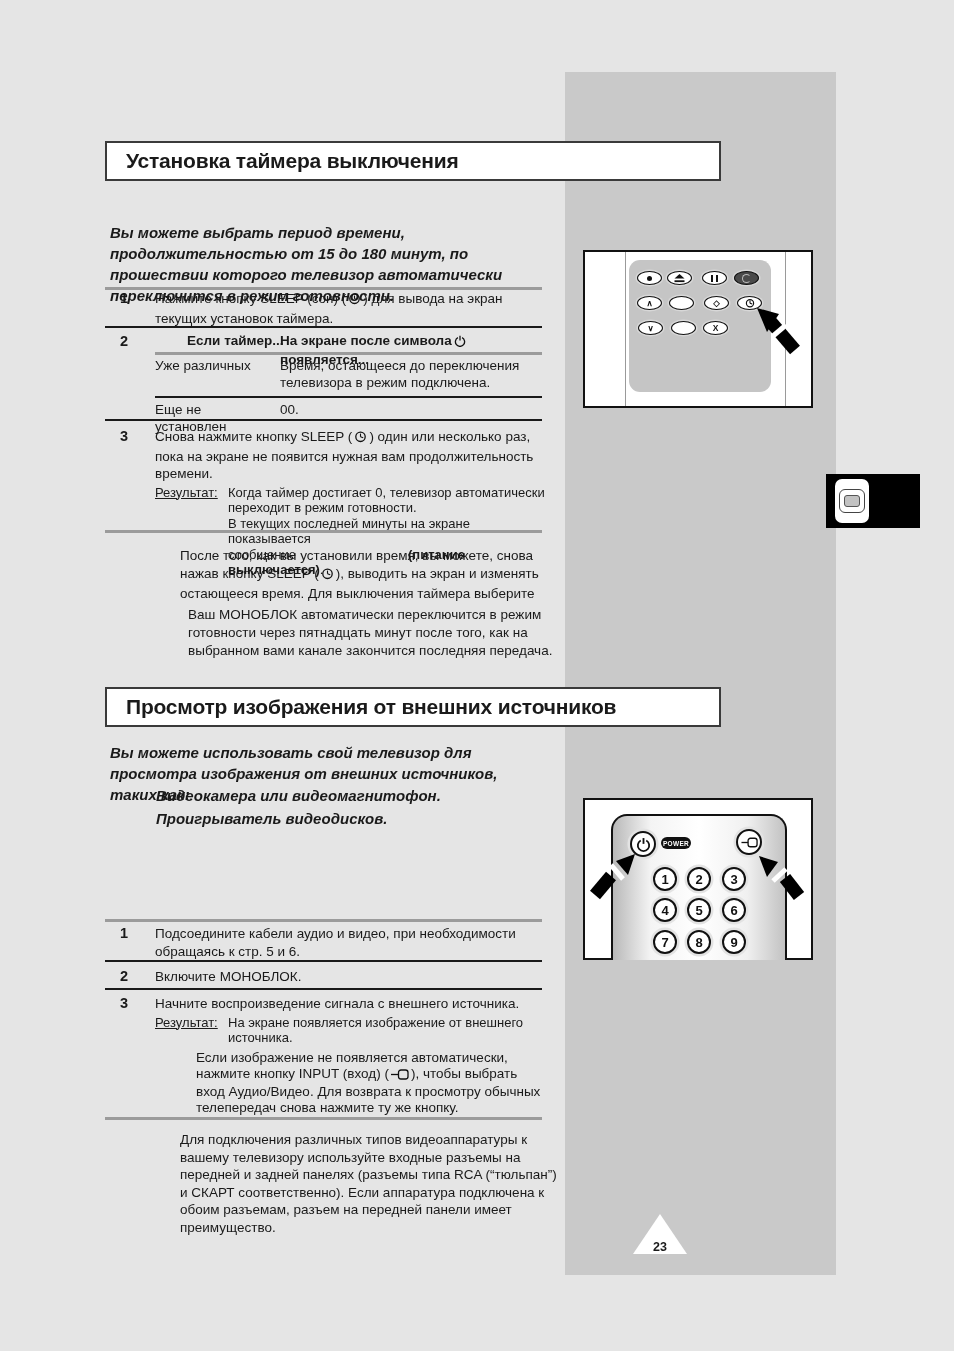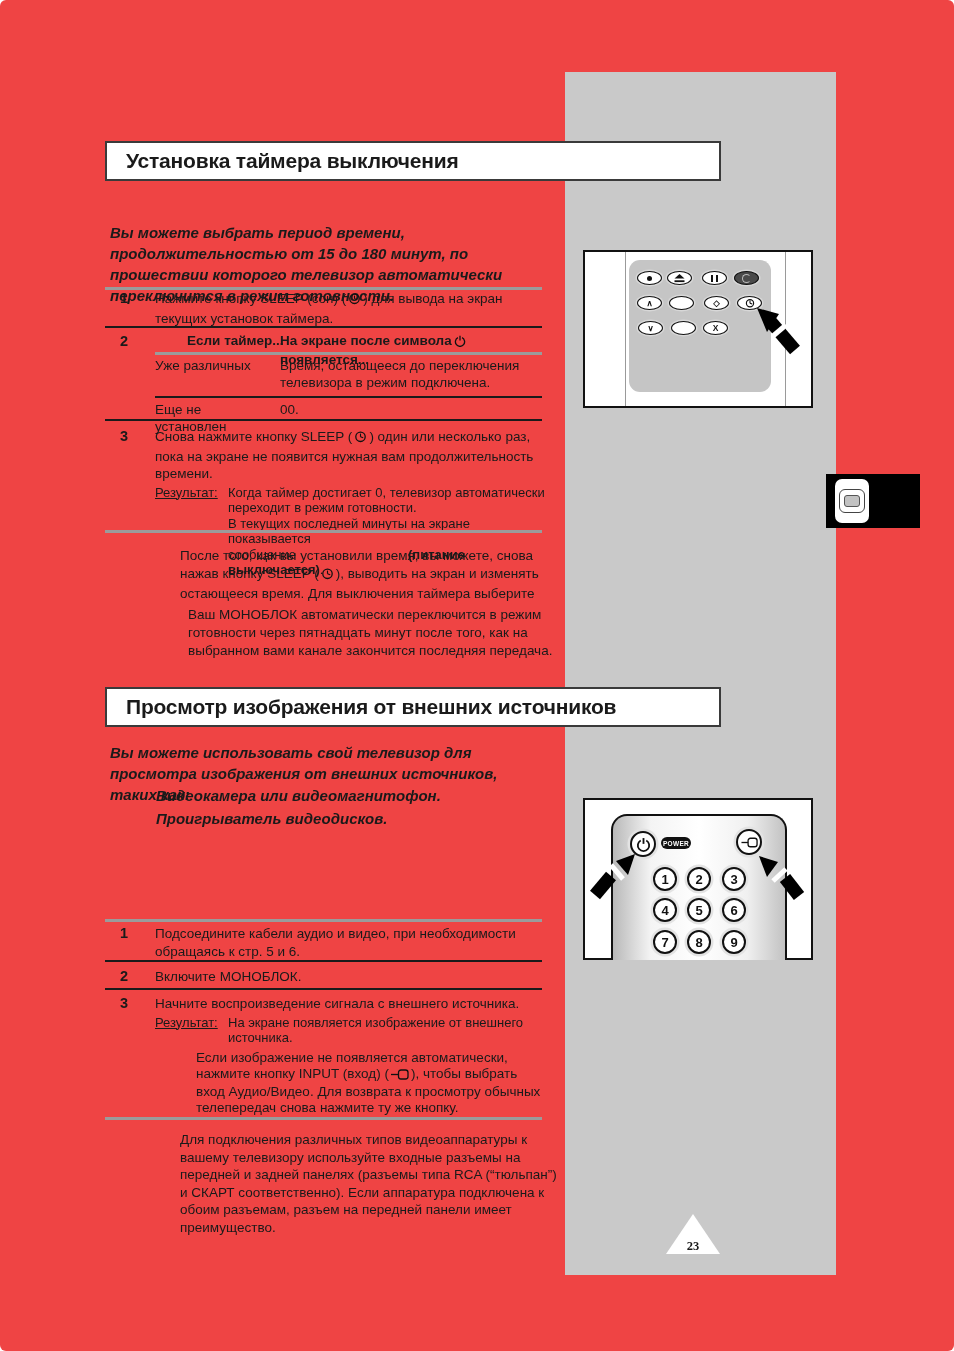--- a/index.html
+++ b/index.html
@@ -1,19 +1,19 @@
 <!DOCTYPE html>
 <html><head>
 <meta charset="utf-8">
 <style>
   * { margin:0; padding:0; box-sizing:border-box; }
   html,body { background:#fff; }
   .page {
-    position:relative; width:954px; height:1351px; background:#ef4444;
-    font-family:"Liberation Sans", sans-serif; color:#1a1a1a; overflow:hidden;border-radius:6px;
+    position:relative; width:954px; height:1351px; background:#e5e5e5;
+    font-family:"Liberation Sans", sans-serif; color:#1a1a1a; overflow:hidden;
   }
   .gray-band { position:absolute; left:565px; top:72px; width:271px; height:1203px; background:#c9c9c9; }
 
   
   .title-box {
     position:absolute; left:105px; width:616px; height:40px; background:#fff;
     border:2.5px solid #3a3a3a; display:flex; align-items:center; padding-left:19px;
     font-size:21px; font-weight:bold; letter-spacing:-0.2px;
   }
 
@@ -79,21 +79,21 @@
   .digit { width:24px; height:24px; font-size:13px; font-weight:bold; color:#111; border-width:2px; }
 
   
   .tab-marker { position:absolute; left:826px; top:474px; width:94px; height:54px; background:#000; }
   .tab-square { position:absolute; left:9px; top:5px; width:34px; height:44px; background:#fff; border-radius:7px;
                 display:flex; align-items:center; justify-content:center; }
   .tv-outline { width:26px; height:24px; border:1.5px solid #444; border-radius:6px;
                 display:flex; align-items:center; justify-content:center; }
   .tv-screen { width:16px; height:12px; background:#c2c2c2; border:1px solid #555; border-radius:3px; }
 
-  .page-tri { position:absolute; left:664px; top:1213px; width:58px; height:42px;font-family:Liberation Serif, serif; }
+  .page-tri { position:absolute; left:631px; top:1213px; width:58px; height:42px; }
   .page-num { position:absolute; left:0; bottom:1px; width:100%; text-align:center; font-size:12.5px; font-weight:bold; }
 </style>
 </head>
 <body>
 
 <div class="page">
   <div class="gray-band"></div>
 
   <div class="title-box" style="top:141px;">
     <span>Установка таймера выключения</span>

